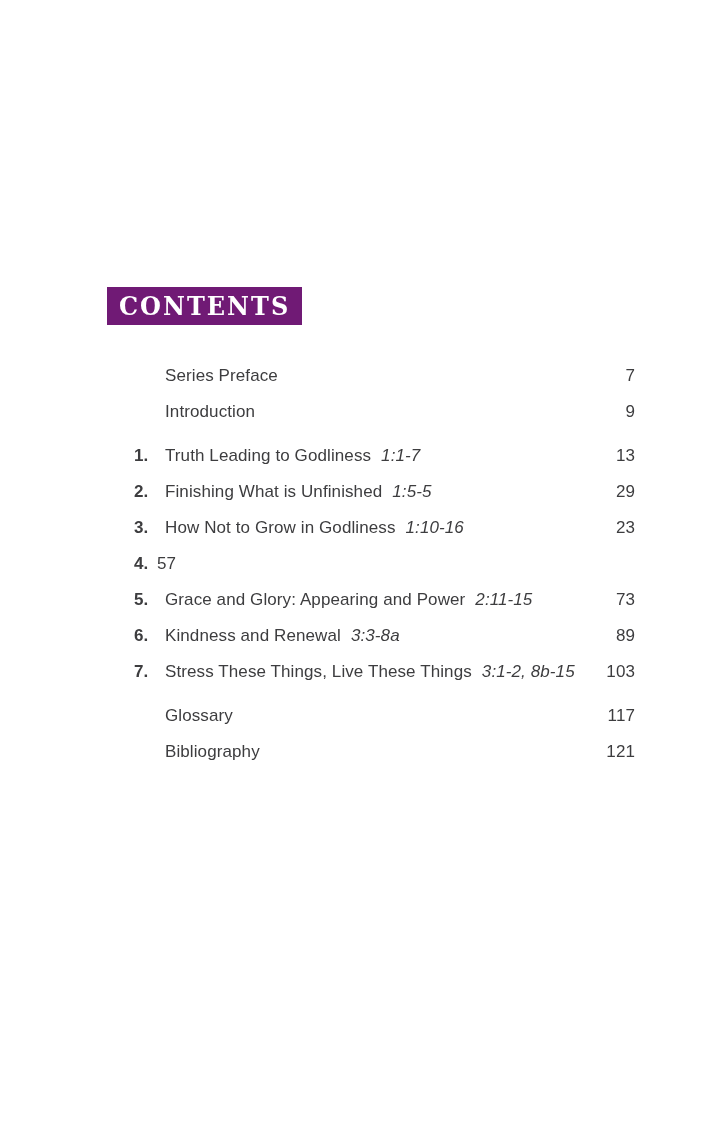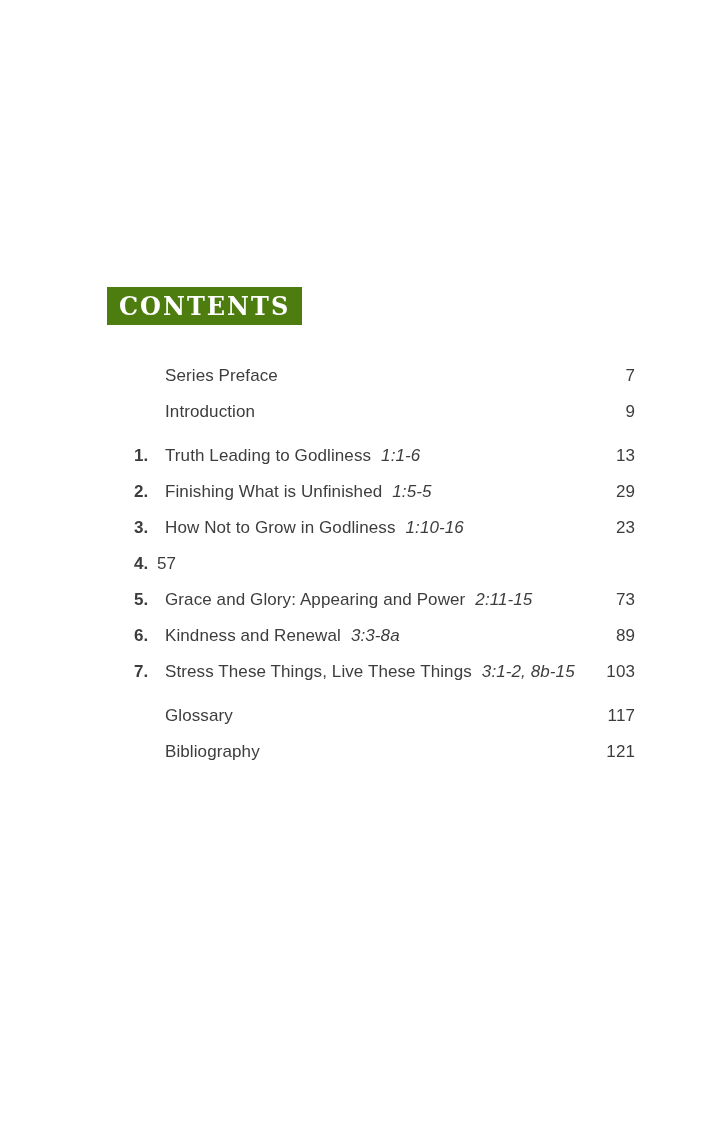--- a/index.html
+++ b/index.html
@@ -9,21 +9,21 @@
     height: 1146px;
     background: #ffffff;
     overflow: hidden;
     font-family: "Liberation Sans", sans-serif;
   }
   .badge {
     position: absolute;
     left: 107px;
     top: 287px;
     height: 38px;
-    background: #4d7c0f;
+    background: #701a75;
     display: inline-flex;
     align-items: center;
     padding: 0 12px;
   }
   .badge .badge-text {
     font-family: "DejaVu Serif", serif;
     font-weight: bold;
     font-size: 24px;
     letter-spacing: 2px;
     color: #ffffff;
@@ -86,21 +86,21 @@
     </div>
 
     <div class="row">
       <span class="num"></span>
       <span class="label-wrap"><span>Introduction</span><span class="ref"></span></span>
       <span class="page-num">9</span>
     </div>
 
     <div class="row gap-top">
       <span class="num">1.</span>
-      <span class="label-wrap"><span>Truth Leading to Godliness</span><span class="ref">1:1-6</span></span>
+      <span class="label-wrap"><span>Truth Leading to Godliness</span><span class="ref">1:1-7</span></span>
       <span class="page-num">13</span>
     </div>
 
     <div class="row">
       <span class="num">2.</span>
       <span class="label-wrap"><span>Finishing What is Unfinished</span><span class="ref">1:5-5</span></span>
       <span class="page-num">29</span>
     </div>
 
     <div class="row">

